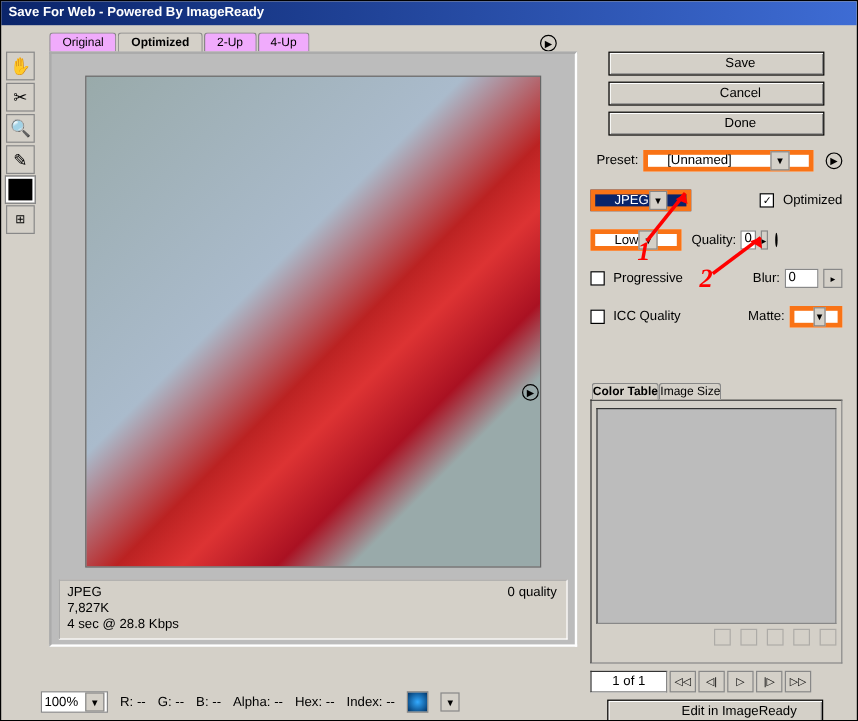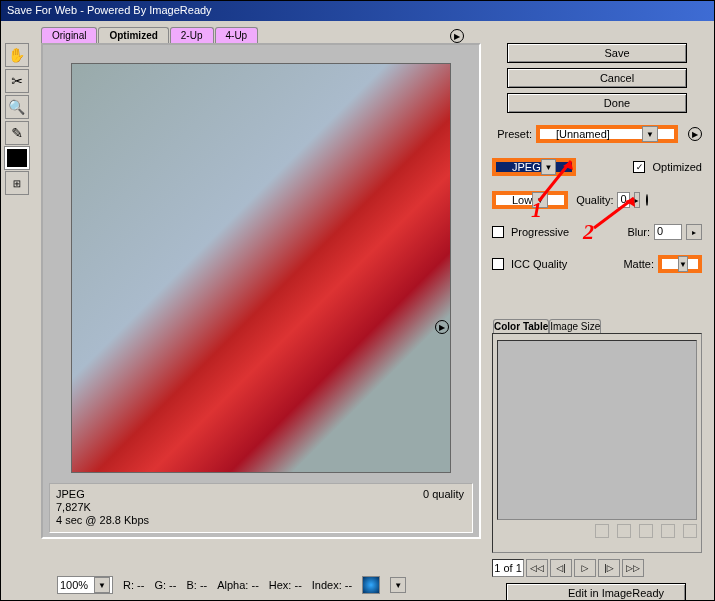--- a/index.html
+++ b/index.html
@@ -1,17 +1,17 @@
 <!DOCTYPE html>
 <html><head>
 <meta charset="utf-8">
 <style>
 *{box-sizing:border-box;margin:0;padding:0;font-family:Tahoma,Arial,sans-serif;font-size:11px;}
 body{background:#d4d0c8;width:715px;height:601px;position:relative;overflow:hidden;border:1px solid #000;}
-.titlebar{height:20px;background:linear-gradient(to right,#0a246a,#3e6cd4);color:#fff;padding:3px 6px;font-weight:normal;}
+.titlebar{height:20px;background:linear-gradient(to right,#0a246a,#3e6cd4);color:#fff;padding:3px 6px;font-weight:bold;}
 .tabs{display:flex;margin:4px 0 0 40px;height:18px;align-items:flex-end;}
 .tab{border:1px solid #888;border-bottom:none;padding:2px 10px;background:#f0abfc;margin-right:1px;cursor:pointer;border-radius:3px 3px 0 0;font-size:10px;}
 .tab.active{background:#d4d0c8;font-weight:bold;position:relative;top:1px;border-bottom:1px solid #d4d0c8;}
 .play-icon{margin-left:auto;margin-right:250px;width:14px;height:14px;border:1px solid #000;border-radius:50%;display:flex;align-items:center;justify-content:center;font-size:8px;cursor:pointer;}
 .toolbar{position:absolute;left:4px;top:42px;width:28px;display:flex;flex-direction:column;gap:2px;}
 .tool{width:24px;height:24px;border:1px solid #888;display:flex;align-items:center;justify-content:center;cursor:pointer;background:#d4d0c8;font-size:14px;}
 .tool.swatch{background:#000;border:2px solid #fff;outline:1px solid #888;height:22px;}
 .preview{position:absolute;left:40px;top:42px;width:440px;height:496px;border:2px inset #fff;background:#bcbcbc;}
 .canvas{position:absolute;left:28px;top:18px;width:380px;height:410px;background:linear-gradient(135deg,#9aa 0%,#abc 40%,#b22 55%,#d33 62%,#a12 72%,#9aa 80%);border:1px solid #666;}
 .info{position:absolute;left:6px;bottom:4px;right:6px;height:50px;border:1px inset #fff;background:#d4d0c8;padding:4px 6px;line-height:13px;}
@@ -26,24 +26,24 @@
 .chk{width:12px;height:12px;border:1px solid #000;background:#fff;display:inline-block;margin-right:3px;text-align:center;font-size:9px;line-height:10px;}
 .num{width:28px;height:16px;border:1px solid #888;background:#fff;text-align:left;padding:0 2px;}
 .section{border:1px inset #888;margin-top:60px;padding:4px;height:220px;position:relative;}
 .stabs{display:flex;position:absolute;top:-15px;left:0;}
 .stab{border:1px solid #888;border-bottom:none;padding:1px 0;background:#d4d0c8;font-size:10px;border-radius:3px 3px 0 0;cursor:pointer;}
 .stab.active{font-weight:bold;}
 .ct-box{border:1px inset #888;background:#bcbcbc;width:100%;height:180px;margin-top:2px;}
 .ct-icons{display:flex;gap:8px;justify-content:flex-end;margin-top:4px;opacity:.5;}
 .ct-icons span{width:14px;height:14px;border:1px solid #888;}
 .nav{display:flex;gap:2px;margin-top:6px;align-items:center;}
-.nav .pgbox{border:1px inset #888;background:#fff;width:32px;height:18px;text-align:center;line-height:16px;}
+.nav .pgbox{border:1px inset #888;background:#fff;width:64px;height:18px;text-align:center;line-height:16px;}
 .nav .nbtn{width:22px;height:18px;border:1px solid #888;background:#d4d0c8;display:flex;align-items:center;justify-content:center;font-size:9px;cursor:pointer;}
 .edit-btn{width:180px;height:22px;margin-top:6px;margin-left:14px;}
-.bottom{position:absolute;left:56px;bottom:6px;display:flex;align-items:center;gap:10px;}
+.bottom{position:absolute;left:33px;bottom:6px;display:flex;align-items:center;gap:10px;}
 .zoom{border:1px solid #888;background:#fff;width:56px;height:18px;display:flex;align-items:center;padding:0 2px;justify-content:space-between;}
 .swatch-sm{width:18px;height:18px;border:1px solid #888;display:flex;}
 .ann{position:absolute;color:#f00;font:bold 22px 'Comic Sans MS',cursive;font-style:italic;pointer-events:none;}
 .ann-arrow{position:absolute;pointer-events:none;}
 </style>
 </head>
 <body>
 
 <div class="titlebar">Save For Web - Powered By ImageReady</div>
 

